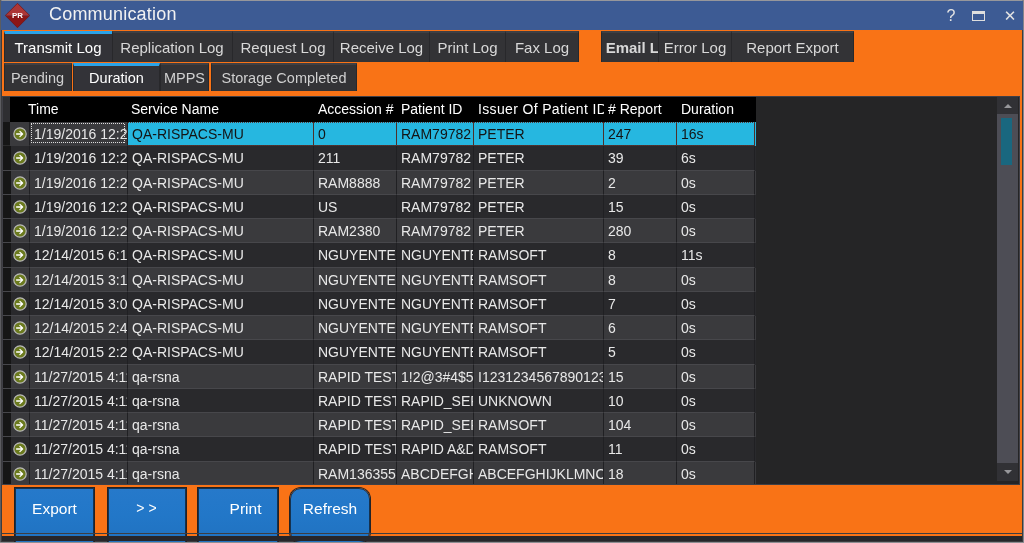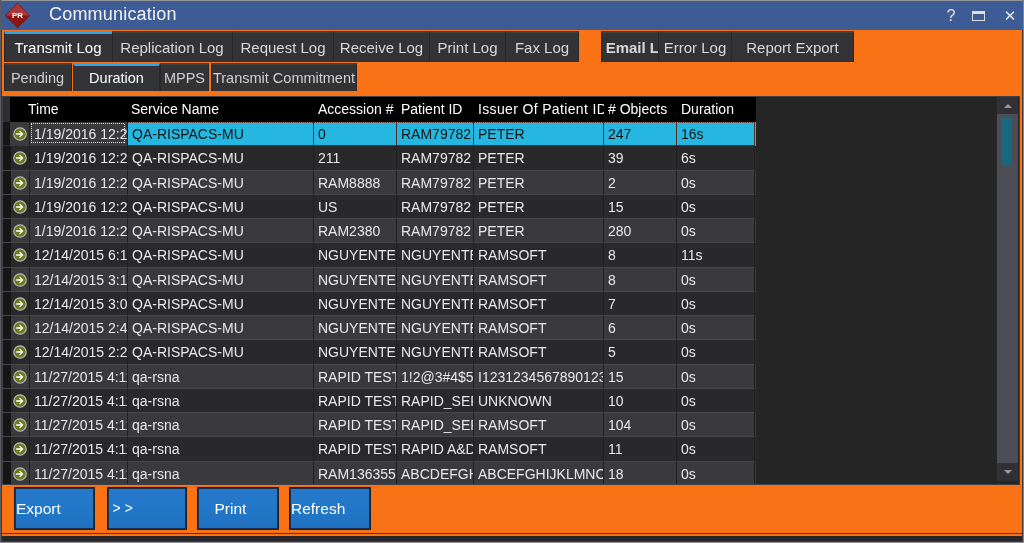--- a/index.html
+++ b/index.html
@@ -48,21 +48,21 @@
 .dur{left:674px;width:78px;}
 
 #sbar{position:absolute;right:1px;top:0;width:21px;height:384px;background:#4d4d55;}
 #sup{position:absolute;left:0;top:0;width:21px;height:17px;background:#313135;}
 #sup:after{content:"";position:absolute;left:6.5px;top:7px;border-left:4px solid transparent;border-right:4px solid transparent;border-bottom:4.5px solid #97979b;}
 #sdn{position:absolute;left:0;bottom:0;width:21px;height:18px;background:#313135;}
 #sdn:after{content:"";position:absolute;left:6.5px;top:7px;border-left:4px solid transparent;border-right:4px solid transparent;border-top:4.5px solid #97979b;}
 #sthumb{position:absolute;left:3.5px;top:21px;width:11px;height:47px;background:#19677f;}
 
 #btnbar{position:absolute;left:0;top:484px;width:1020px;height:50px;}
-.btn{position:absolute;top:2.5px;height:41px;background:linear-gradient(180deg,#2679ca 0,#2277c8 50%,#2072c0 100%);border:1px solid #16324f;box-shadow:0 0 0 1px #222226;color:#ffffff;font-size:15.5px;text-align:left;line-height:39px;}
+.btn{position:absolute;top:2.5px;height:55px;background:linear-gradient(180deg,#2679ca 0,#2277c8 50%,#2072c0 100%);border:1px solid #16324f;box-shadow:0 0 0 1px #222226;color:#ffffff;font-size:15.5px;text-align:center;line-height:39px;}
 #bdiv{position:absolute;left:0;top:532px;width:1020px;height:1px;background:#3e3e42;}
 #bstrip{position:absolute;left:0;top:535px;width:1020px;height:5px;background:#26262a;}
 #frameL{position:fixed;left:0;top:0;width:1px;height:543px;background:#5c5c60;z-index:50;}
 #frameR{position:fixed;right:0;top:0;width:1px;height:543px;background:#85858a;z-index:50;}
 #frameB{position:fixed;left:0;bottom:0;width:1024px;height:1px;background:#8e8e92;z-index:50;}
 </style></head>
 <body>
 <div id="win">
  <div id="title">
   <svg id="tlogo" viewBox="0 0 22 22">
@@ -88,31 +88,31 @@
  <div class="tab" style="left:230px;width:102px;">Request Log</div>
  <div class="tab" style="left:331px;width:97px;">Receive Log</div>
  <div class="tab" style="left:427px;width:77px;">Print Log</div>
  <div class="tab" style="left:503px;width:74px;">Fax Log</div>
  <div class="tab" style="left:599px;width:81px;font-weight:bold;">Email Log</div>
  <div class="tab" style="left:656px;width:74px;">Error Log</div>
  <div class="tab" style="left:729px;width:123px;">Report Export</div>
  <div class="stab" style="left:1.5px;width:68px;">Pending</div>
  <div class="stab active" style="left:71px;width:87px;">Duration</div>
  <div class="stab" style="left:158px;width:49px;">MPPS</div>
- <div class="stab" style="left:209px;width:146px;">Transmit Commitment</div>
+ <div class="stab" style="left:209px;width:146px;">Storage Completed</div>
  <div id="grid">
   <div id="ghead">
    <div id="gheadbg"></div>
         <div id="gcorner"></div>
    <div class="h" style="left:25px;width:100px;">Time</div>
    <div class="h" style="left:128px;width:183px;">Service Name</div>
    <div class="h" style="left:315px;width:79px;">Accession #</div>
    <div class="h" style="left:398px;width:73px;">Patient ID</div>
    <div class="h" style="left:475px;width:126px;letter-spacing:0.35px;">Issuer Of Patient ID</div>
-   <div class="h" style="left:605px;width:69px;"># Objects</div>
+   <div class="h" style="left:605px;width:69px;"># Report</div>
    <div class="h" style="left:678px;width:74px;">Duration</div>
   </div>
   <div id="rows">
 <div class="row sel">
           <div class="c gut"></div>
           <div class="c ic"><svg width="14" height="14" viewBox="0 0 14 14">
               <circle cx="7" cy="7" r="6.2" fill="#6b7a1e" stroke="#b9b9b9" stroke-width="1.2"></circle>
               <path d="M3.6 7 H9.4 M6.9 4.4 L9.6 7 L6.9 9.6" stroke="#fff" stroke-width="1.3" fill="none" stroke-linecap="round" stroke-linejoin="round"></path>
             </svg></div>
           <div class="c time tfoc">1/19/2016 12:22</div>
@@ -323,20 +323,20 @@
   <div id="sbar">
         <div id="sup"></div>
         <div id="sthumb"></div>
         <div id="sdn"></div>
       </div>
  </div>
  <div id="btnbar">
   <div class="btn" style="left:13px;width:79px;">Export</div>
   <div class="btn" style="left:105.5px;width:78px;font-size:14px;letter-spacing:4px;text-indent:4px;">&gt;&gt;</div>
   <div class="btn" style="left:195.5px;width:80px;padding-left:16px;">Print</div>
-  <div class="btn" style="left:288px;width:80px;">Refresh</div>
+  <div class="btn" style="left:288px;width:80px;border-radius:11px;">Refresh</div>
  </div>
  <div id="bdiv"></div>
  <div id="bstrip"></div>
  <div id="frameL"></div>
     <div id="frameR"></div>
     <div id="frameB"></div>
 </div>
 
 </body></html>

